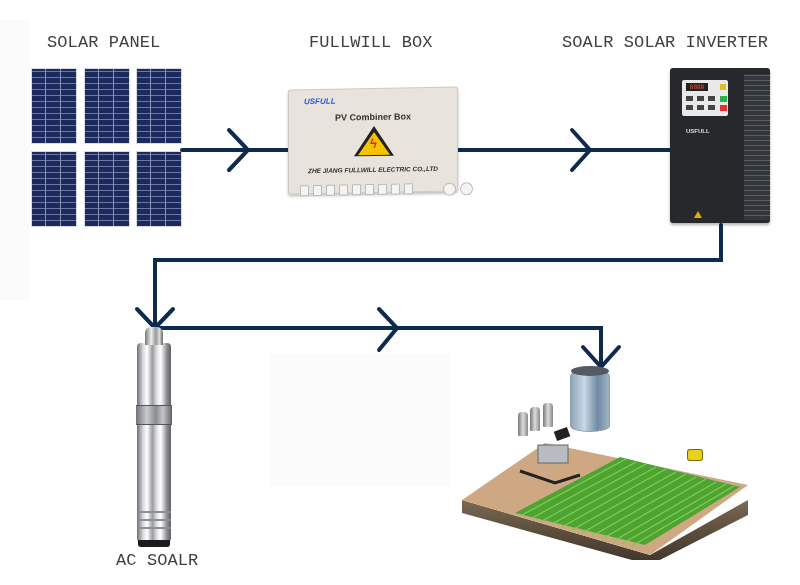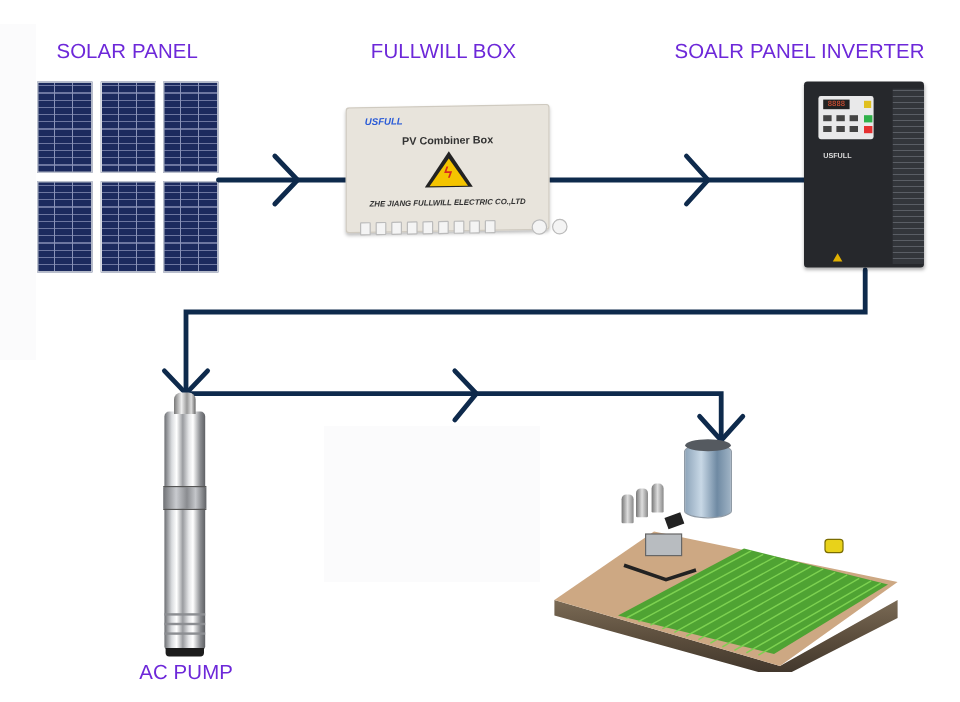--- a/index.html
+++ b/index.html
@@ -1,17 +1,17 @@
 <!DOCTYPE html>
 <html><head>
 <meta charset="utf-8">
 <style>
   html,body{margin:0;padding:0;}
   body{width:800px;height:585px;background:#ffffff;position:relative;overflow:hidden;font-family:"Liberation Sans",sans-serif;}
-  .label{position:absolute;color:#6d28d9;font-size:17px;letter-spacing:0.1px;white-space:nowrap;}
+  .label{position:absolute;color:#404040;font-size:17px;letter-spacing:0.1px;white-space:nowrap;font-family:Liberation Mono, monospace;}
   #flow{position:absolute;left:0;top:0;width:800px;height:585px;}
   
   .panel{position:absolute;width:44px;height:74px;background:#1c2a5e;border:1px solid #d8dbe2;
     background-image:
       linear-gradient(90deg, transparent 13px, #8a93b8 13px, #8a93b8 14px, transparent 14px, transparent 28px, #8a93b8 28px, #8a93b8 29px, transparent 29px),
       repeating-linear-gradient(0deg, #1c2a5e 0, #1c2a5e 5px, #6d76a0 5px, #6d76a0 6px);
   }
   
   .cbox{position:absolute;left:288px;top:88px;width:170px;height:105px;background:#e8e4dc;border-radius:3px;
     box-shadow:inset 0 0 0 1px #cfcac0, 0 2px 3px rgba(0,0,0,0.25);transform:skewY(-1deg);}
@@ -56,22 +56,22 @@
   .faint{position:absolute;background:#fbfbfc;}
 </style>
 </head>
 <body>
 
 <div class="faint" style="left:0;top:20px;width:30px;height:280px;"></div>
 <div class="faint" style="left:270px;top:355px;width:180px;height:130px;"></div>
 
 <div class="label" style="left:47px;top:33px;">SOLAR PANEL</div>
 <div class="label" style="left:309px;top:33px;">FULLWILL BOX</div>
-<div class="label" style="left:562px;top:33px;">SOALR PANEL INVERTER</div>
-<div class="label" style="left:116px;top:551px;">AC PUMP</div>
+<div class="label" style="left:562px;top:33px;">SOALR SOLAR INVERTER</div>
+<div class="label" style="left:116px;top:551px;">AC SOALR</div>
 
 <div>
   <div class="panel" style="left:31px;top:68px;"></div>
   <div class="panel" style="left:84px;top:68px;"></div>
   <div class="panel" style="left:136px;top:68px;"></div>
   <div class="panel" style="left:31px;top:151px;"></div>
   <div class="panel" style="left:84px;top:151px;"></div>
   <div class="panel" style="left:136px;top:151px;"></div>
 </div>
 

